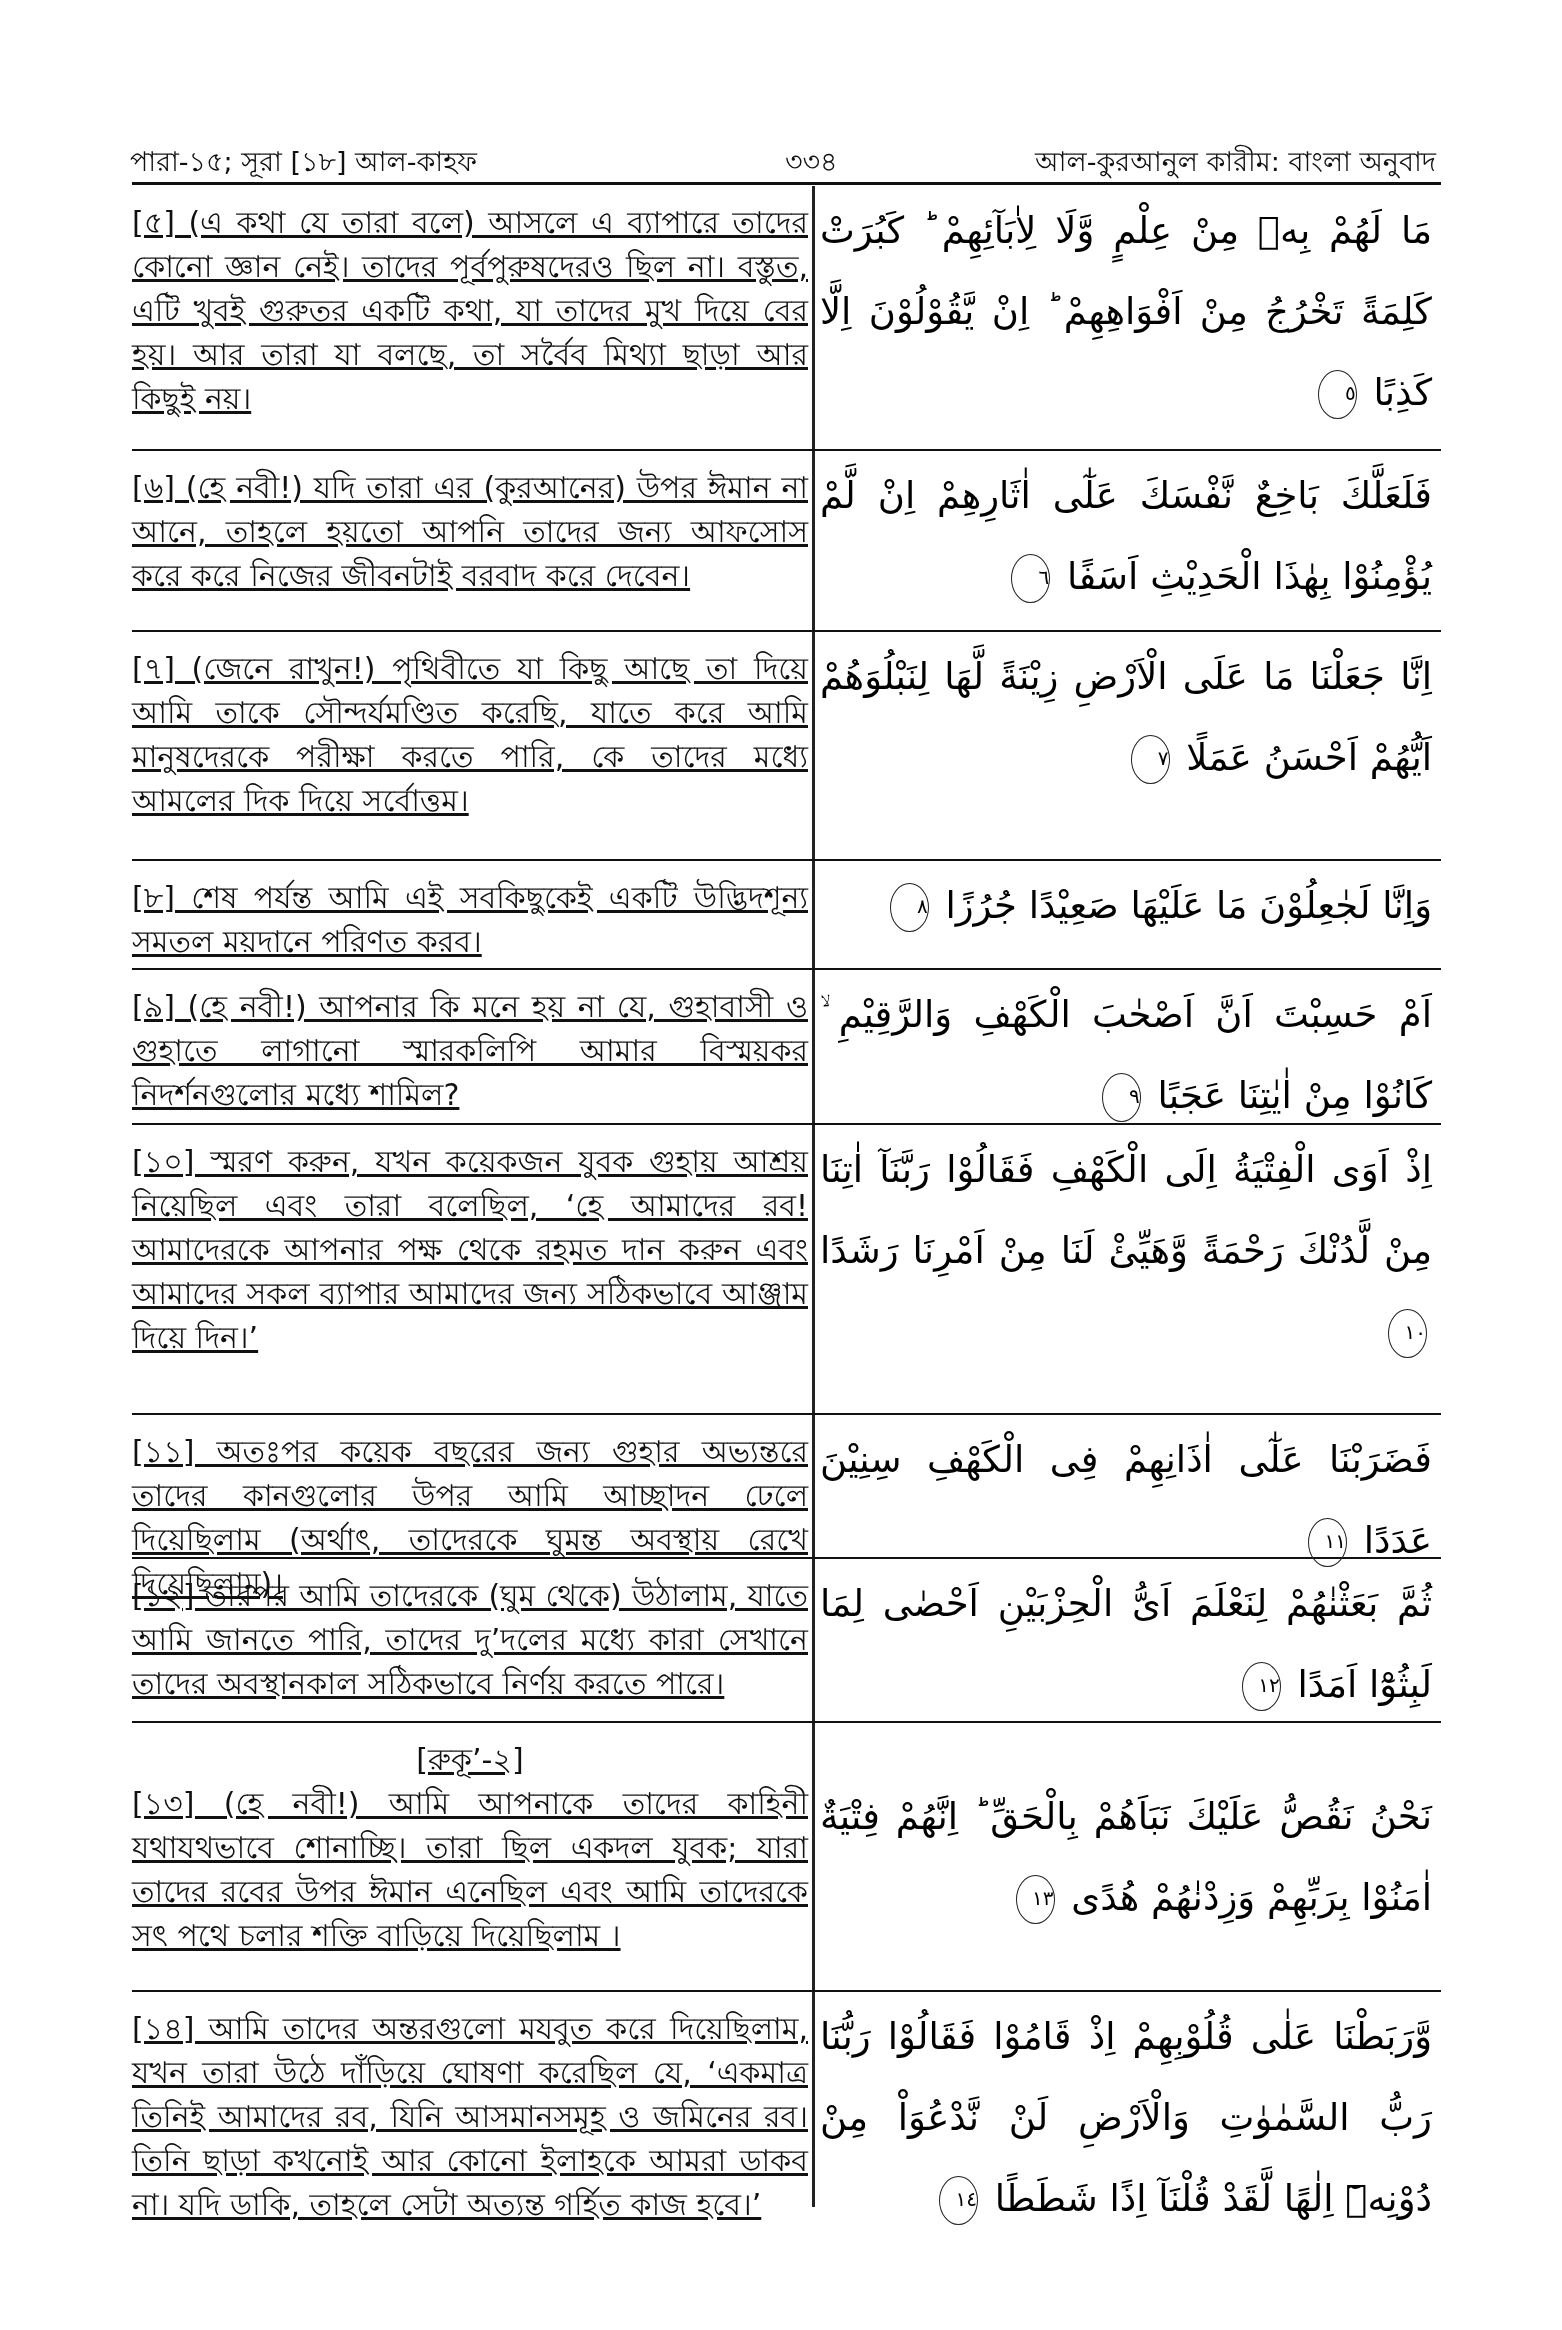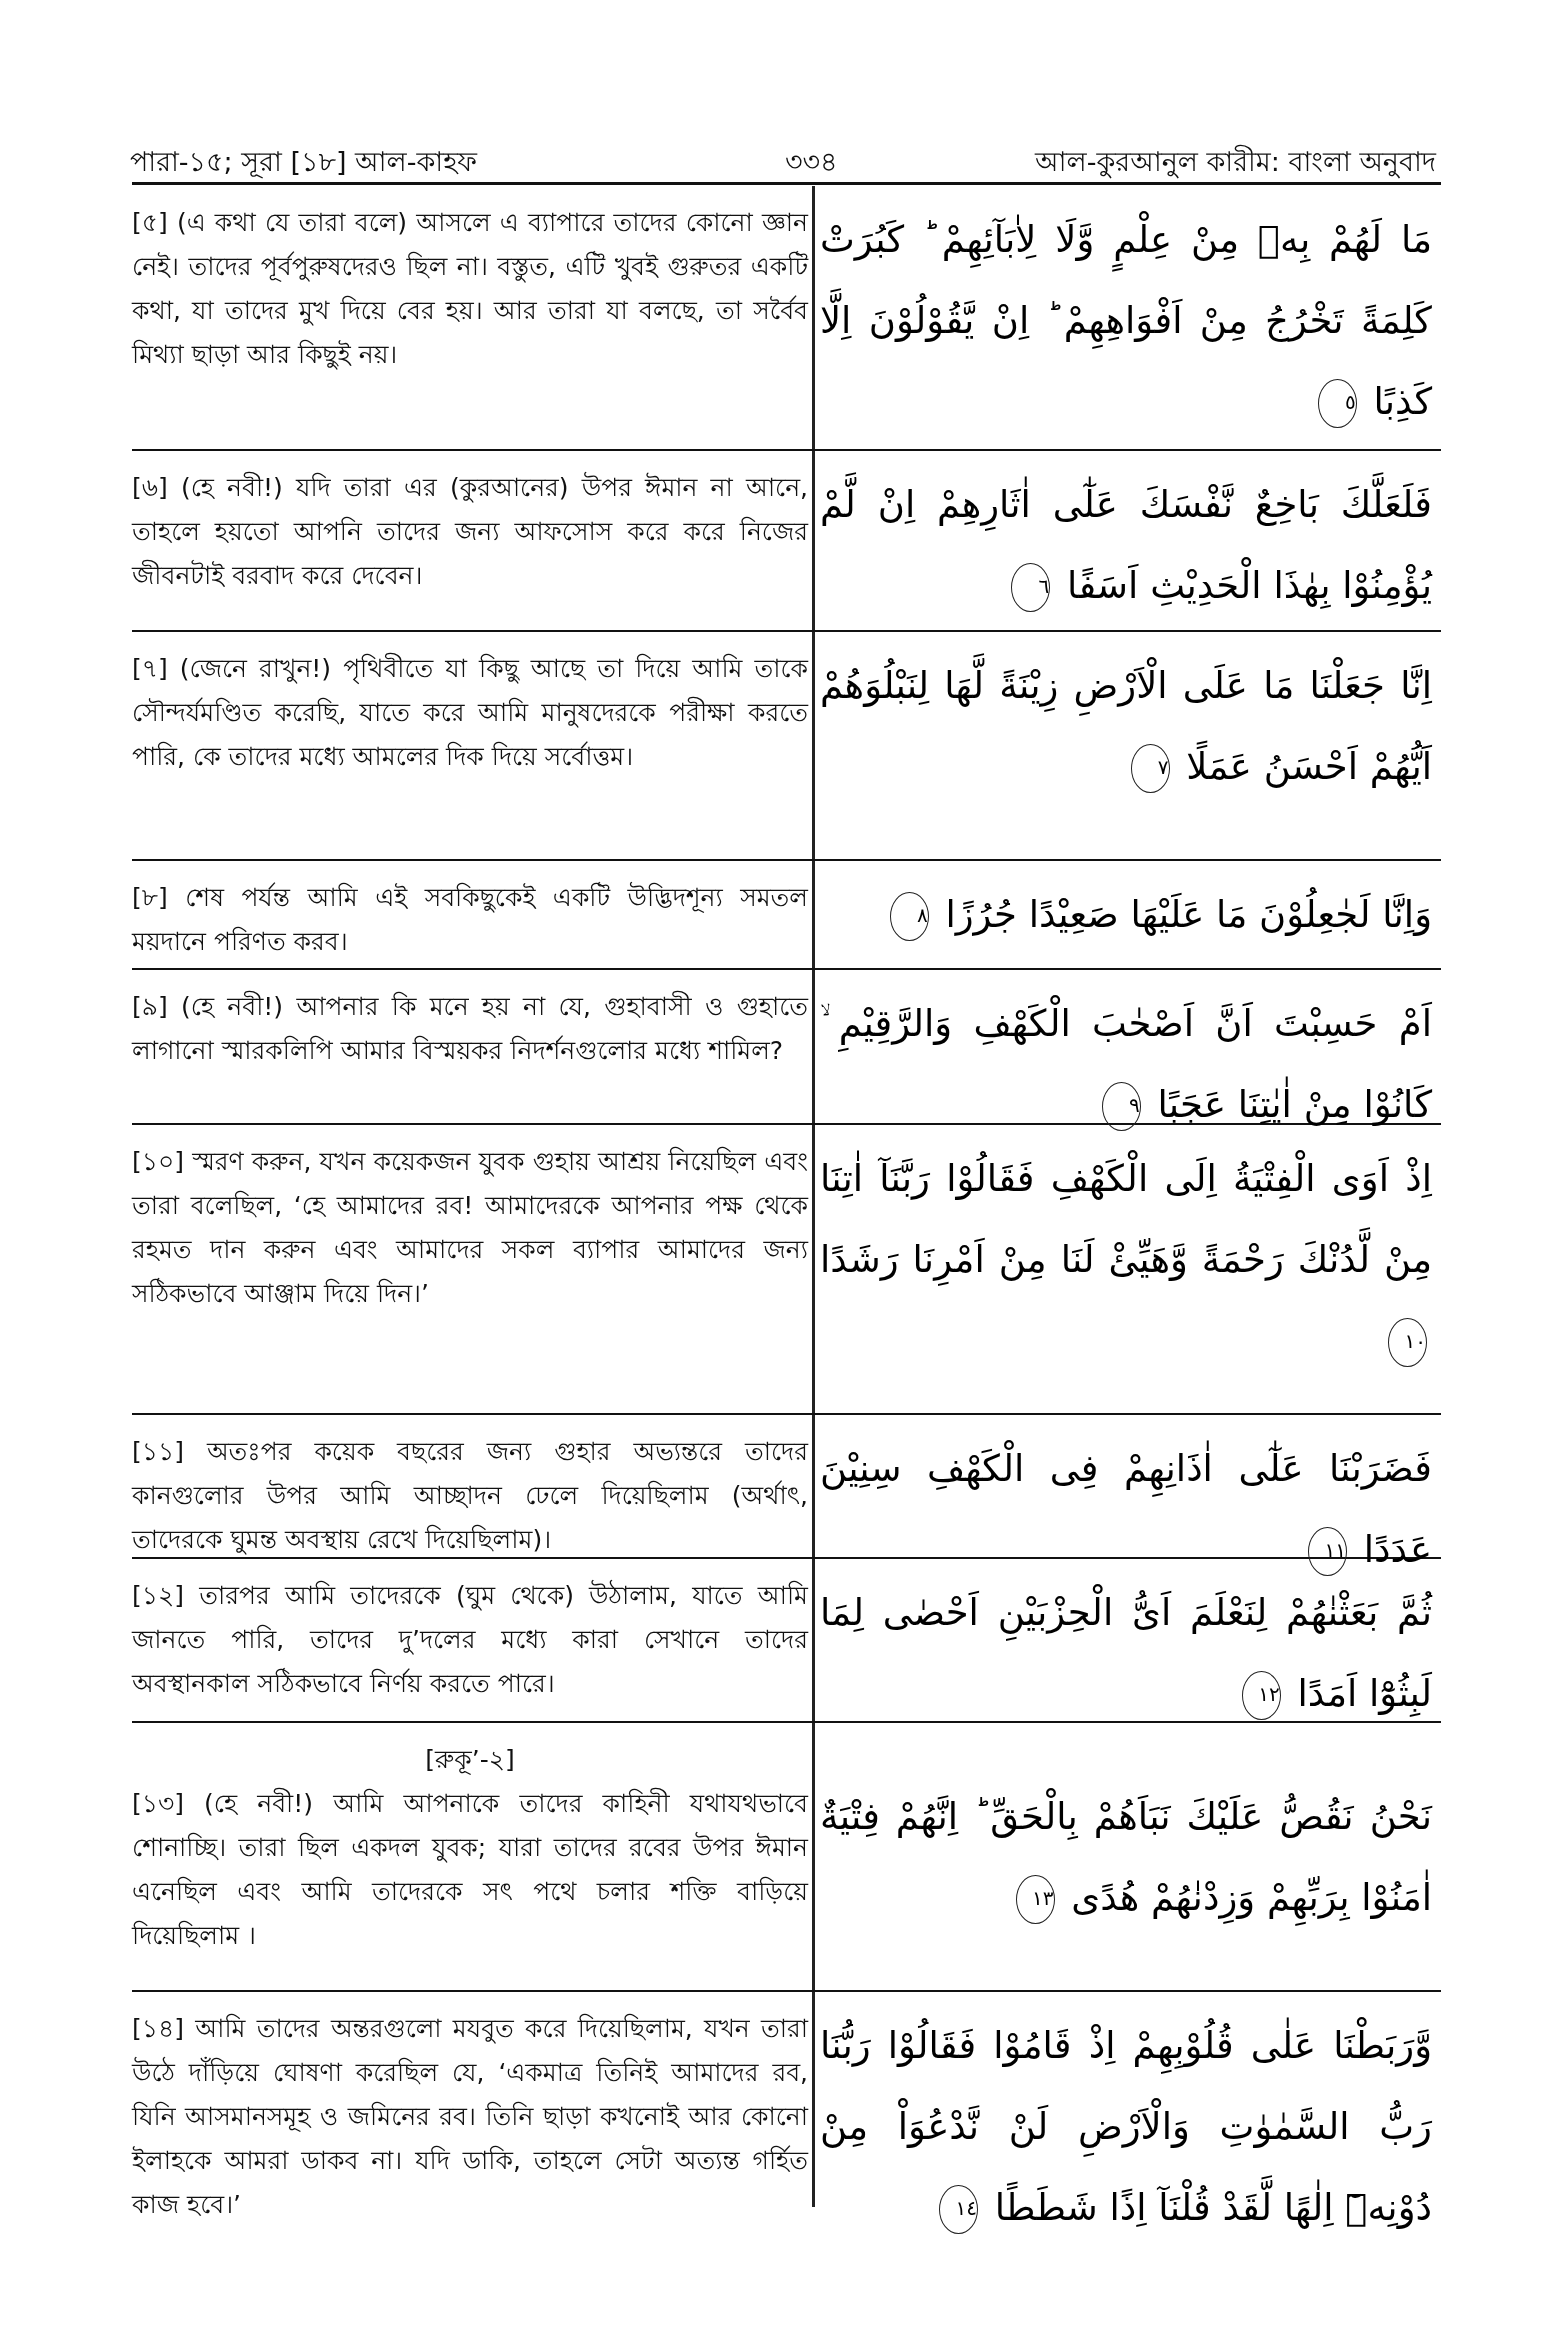--- a/index.html
+++ b/index.html
@@ -8,24 +8,24 @@
             font-family:"DejaVu Sans", sans-serif; font-size:27px; color:#111; }
   .header span { position:absolute; top:0; white-space:nowrap;margin-top:17px; }
   .h-left { left:0; }
   .h-center { left:655px; }
   .h-right { right:0; }
   .header-rule { position:absolute; left:132px; width:1309px; top:182px; height:3.4px; background:#111; }
   .table { position:absolute; left:132px; top:186px; width:1309px; }
   .vline { position:absolute; left:812px; top:186px; width:2.5px; height:2021px; background:#222; }
   .row { position:relative; width:1309px; border-bottom:2.5px solid #111; box-sizing:border-box; }
   .bn { position:absolute; left:0; top:0; width:676px; padding:15px 0 0 0;
-        font-family:"DejaVu Sans", sans-serif; font-size:25px; line-height:44px;
-        text-align:justify; color:#111; }
+        font-family:"DejaVu Sans", sans-serif; font-size:30px; line-height:44px;
+        text-align:justify; color:#111;text-decoration:underline; }
   .bn .ruku { display:block; text-align:center; }
-  .ar { position:absolute; left:688px; top:0; width:612px; padding:13px 0 0 0;
+  .ar { position:absolute; left:688px; top:0; width:612px; padding:4px 0 0 0;
         font-family:"DejaVu Sans", sans-serif; font-size:37px; line-height:81px;
         direction:rtl; text-align:justify; text-align-last:right; color:#000; }
   .ar.center { display:flex; flex-direction:column; justify-content:center; height:100%; box-sizing:border-box; padding:0; }
   .marker { display:inline-block; width:37px; height:47px; border:1.7px solid #222; border-radius:50%;
             font-size:20px; line-height:44px; text-align:center; vertical-align:middle; margin:0 5px; direction:ltr; }
 </style>
 </head>
 <body>
 
 <div class="header">

